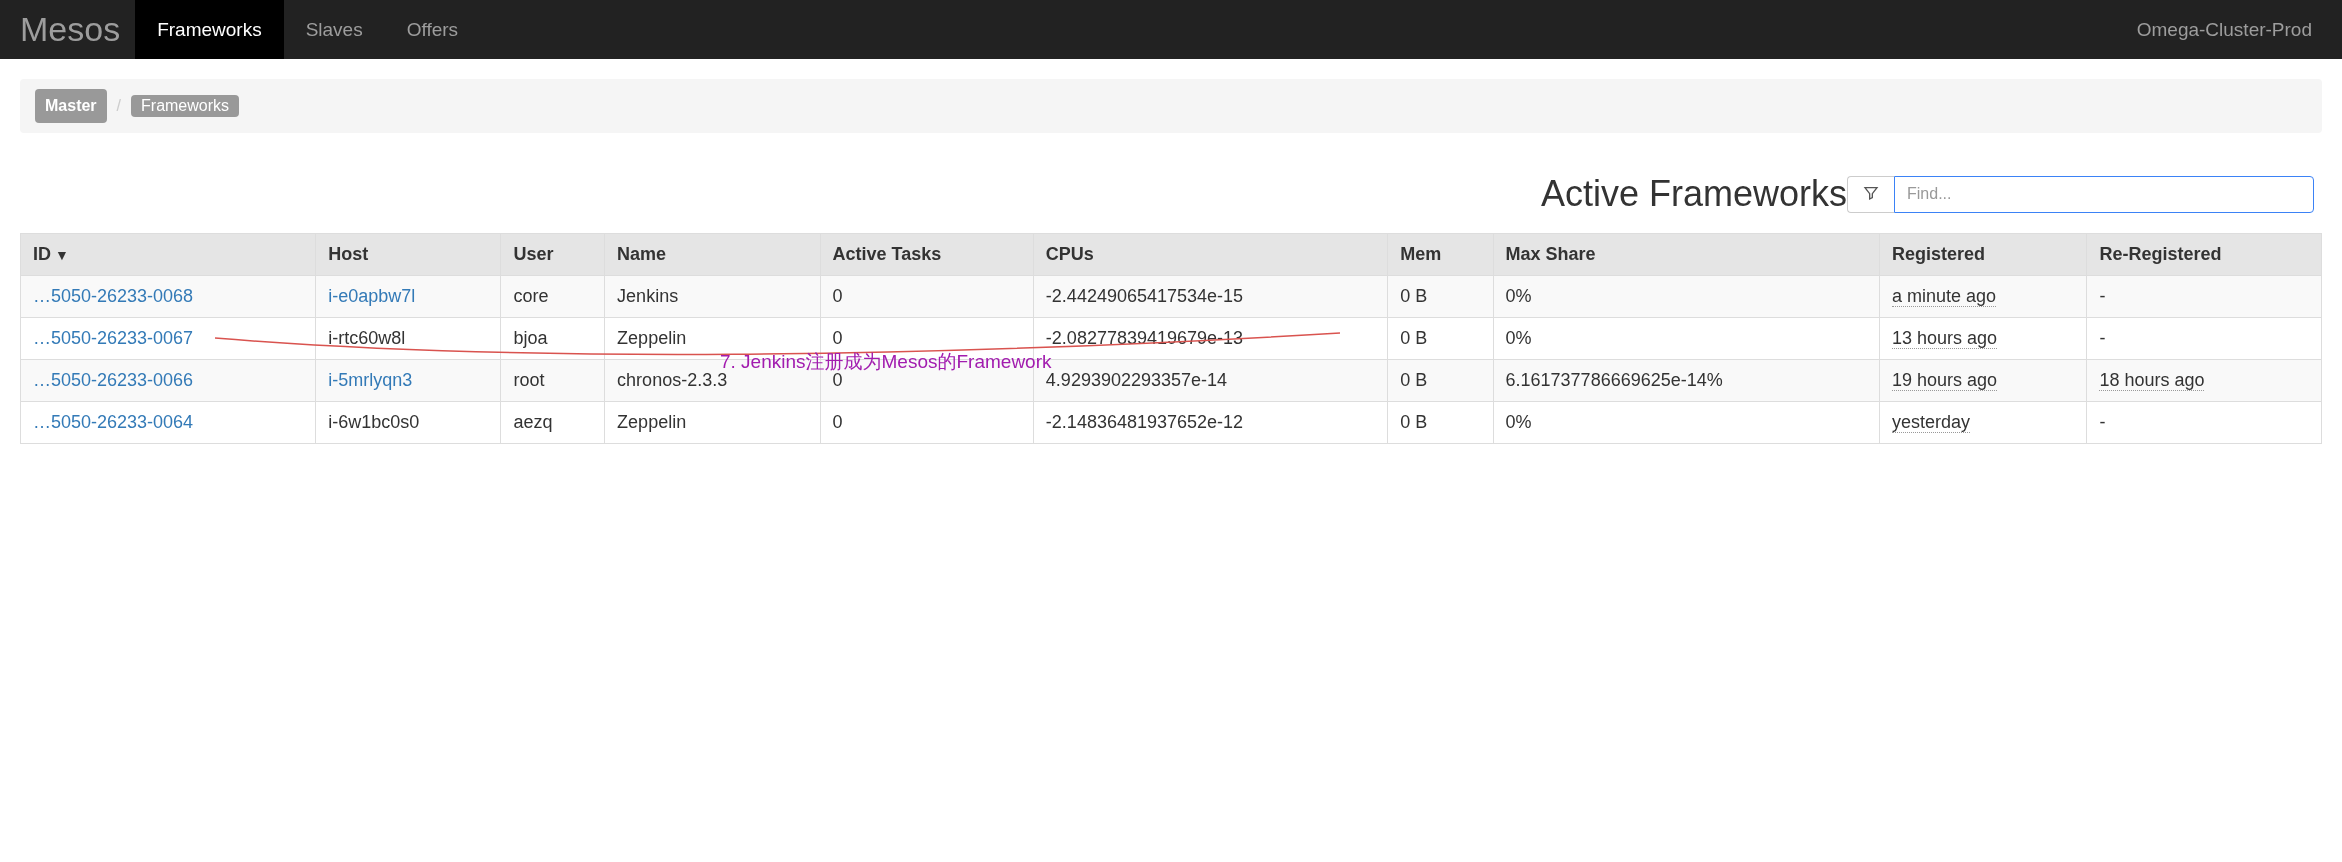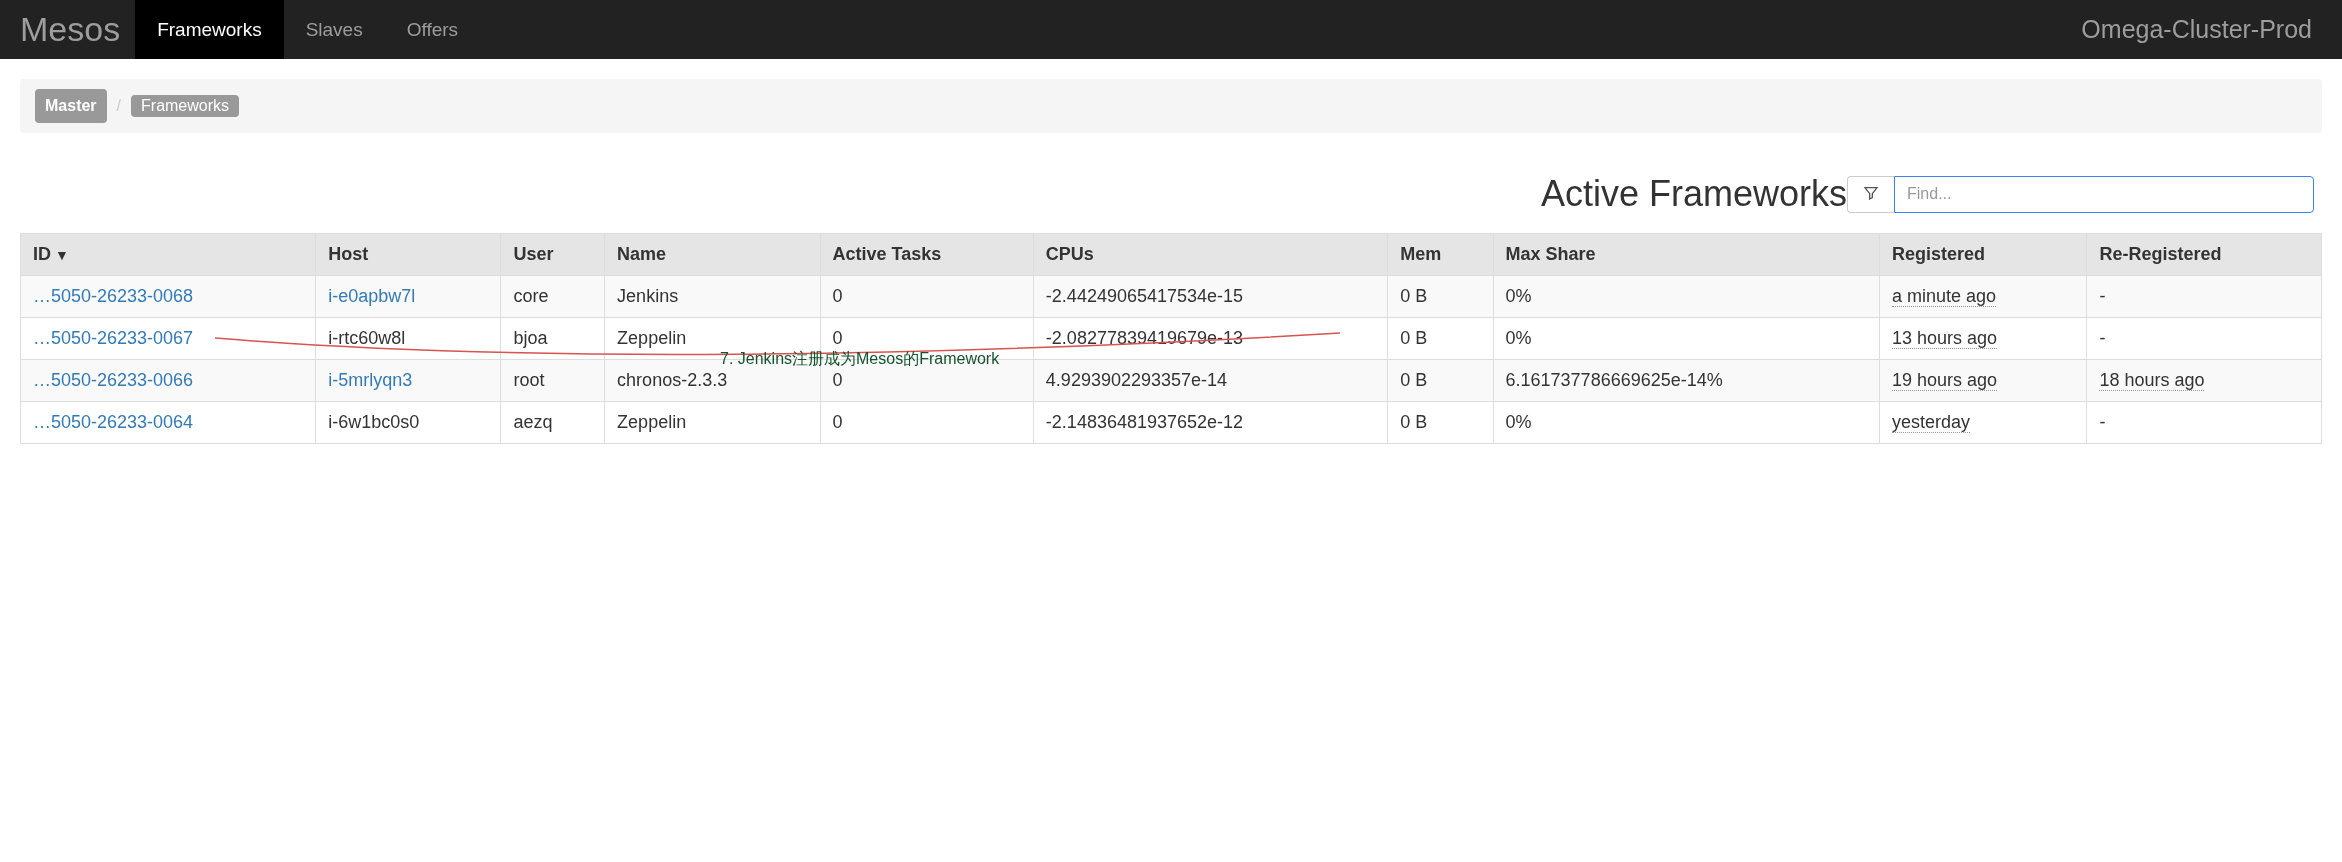--- a/index.html
+++ b/index.html
@@ -4,21 +4,21 @@
   <style>
     * { box-sizing: border-box; margin: 0; padding: 0; }
     body { font-family: "Helvetica Neue", Helvetica, Arial, sans-serif; font-size: 14px; color: #333; background: #fff; }
     
     .navbar { background: #222; height: 59px; display: flex; align-items: stretch; padding: 0 20px; }
     .navbar-brand { color: #9d9d9d; font-size: 34px; display: flex; align-items: center; padding: 0 15px 0 0; text-decoration: none; }
     .navbar-nav { display: flex; list-style: none; flex: 1; }
     .navbar-nav li { display: flex; }
     .navbar-nav a { color: #9d9d9d; text-decoration: none; padding: 0 22px; font-size: 19px; display: flex; align-items: center; }
     .navbar-nav li.active a { color: #fff; background: #000; }
-    .navbar-right { color: #9d9d9d; font-size: 25px; display: flex; align-items: center; padding: 0 10px; }
+    .navbar-right { color: #9d9d9d; font-size: 19px; display: flex; align-items: center; padding: 0 10px; }
     
     .breadcrumb-container { padding: 20px 20px 0; }
     .breadcrumb { background: #f5f5f5; border-radius: 4px; padding: 10px 15px; list-style: none; display: flex; gap: 10px; align-items: center; font-size: 16px; }
     .breadcrumb .crumb { background: #999; color: #fff; padding: 8px 10px; border-radius: 4px; font-weight: bold; }
     .breadcrumb .active-crumb { background: #999; color: #fff; padding: 2px 10px; border-radius: 4px; }
     .breadcrumb .sep { color: #ccc; }
     
     .content { padding: 20px; }
     .section-header { display: flex; justify-content: flex-end; align-items: center; margin: 20px 8px 18px; }
     .section-header h1 { font-size: 36px; font-weight: 500; color: #333; }
@@ -31,21 +31,21 @@
     table { width: 100%; border-collapse: collapse; background: #fff; }
     th, td { border: 1px solid #ddd; padding: 10px 12px; text-align: left; vertical-align: top; font-size: 18px; }
     th { background: #e5e5e5; font-weight: 700; color: #333; }
     th.sorted::after { content: " ▼"; font-size: 14px; }
     tbody tr:nth-child(odd) { background: #f9f9f9; }
     
     .link { color: #337ab7; text-decoration: none; margin-top: 8px; }
     .dotted { border-bottom: 1px dotted #999; text-align: center; }
     
     .annotation-line { position: absolute; pointer-events: none; }
-    .annotation-text { position: absolute; color: #14532d; font-size: 16px; white-space: nowrap; text-align: right; }
+    .annotation-text { position: absolute; color: #a21caf; font-size: 19px; white-space: nowrap; text-align: right; }
     
     .table-wrap { position: relative; }
     
     svg.icon { width: 16px; height: 16px; }
   </style>
 </head>
 <body>
 
 <nav class="navbar">
   <a class="navbar-brand">Mesos</a>

